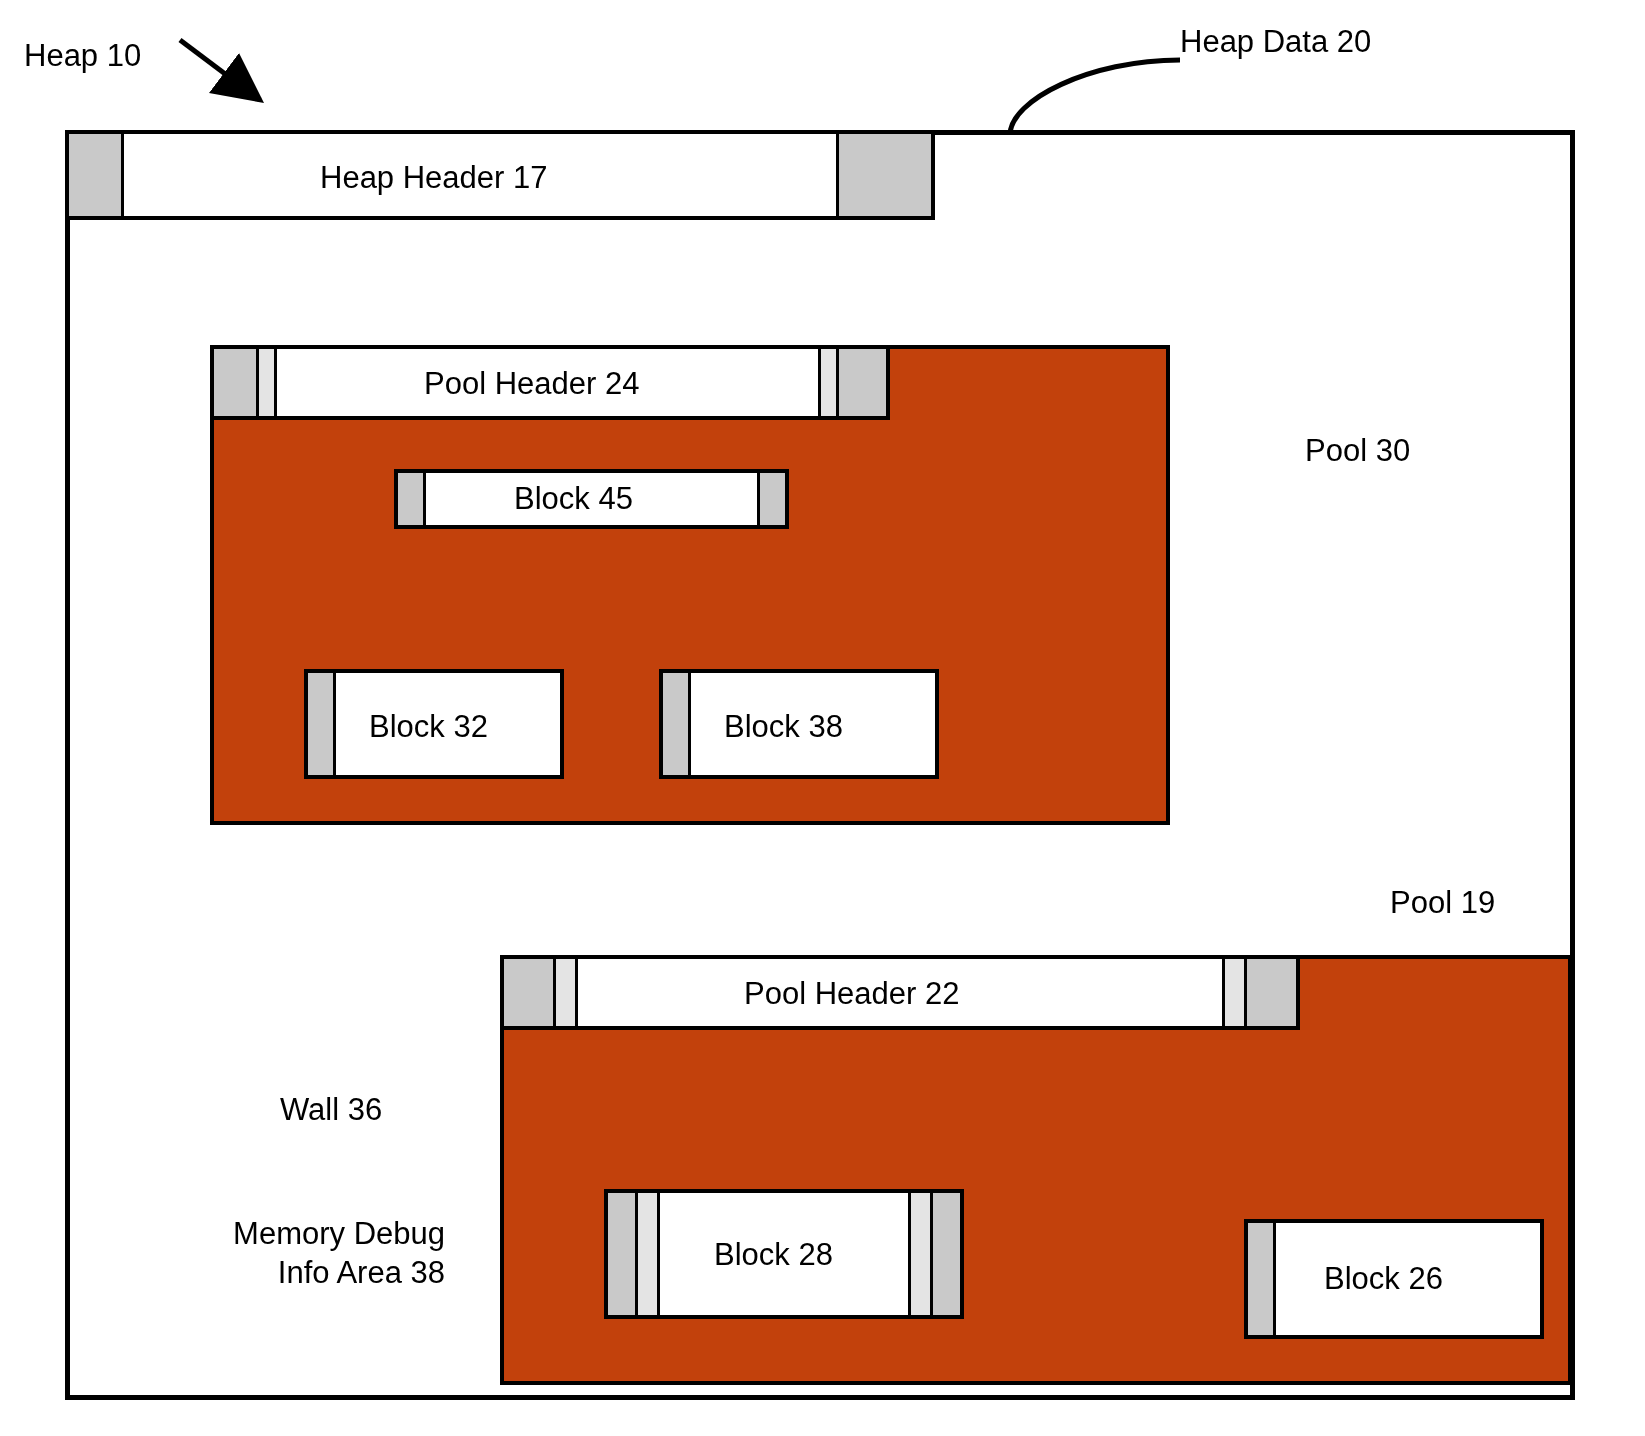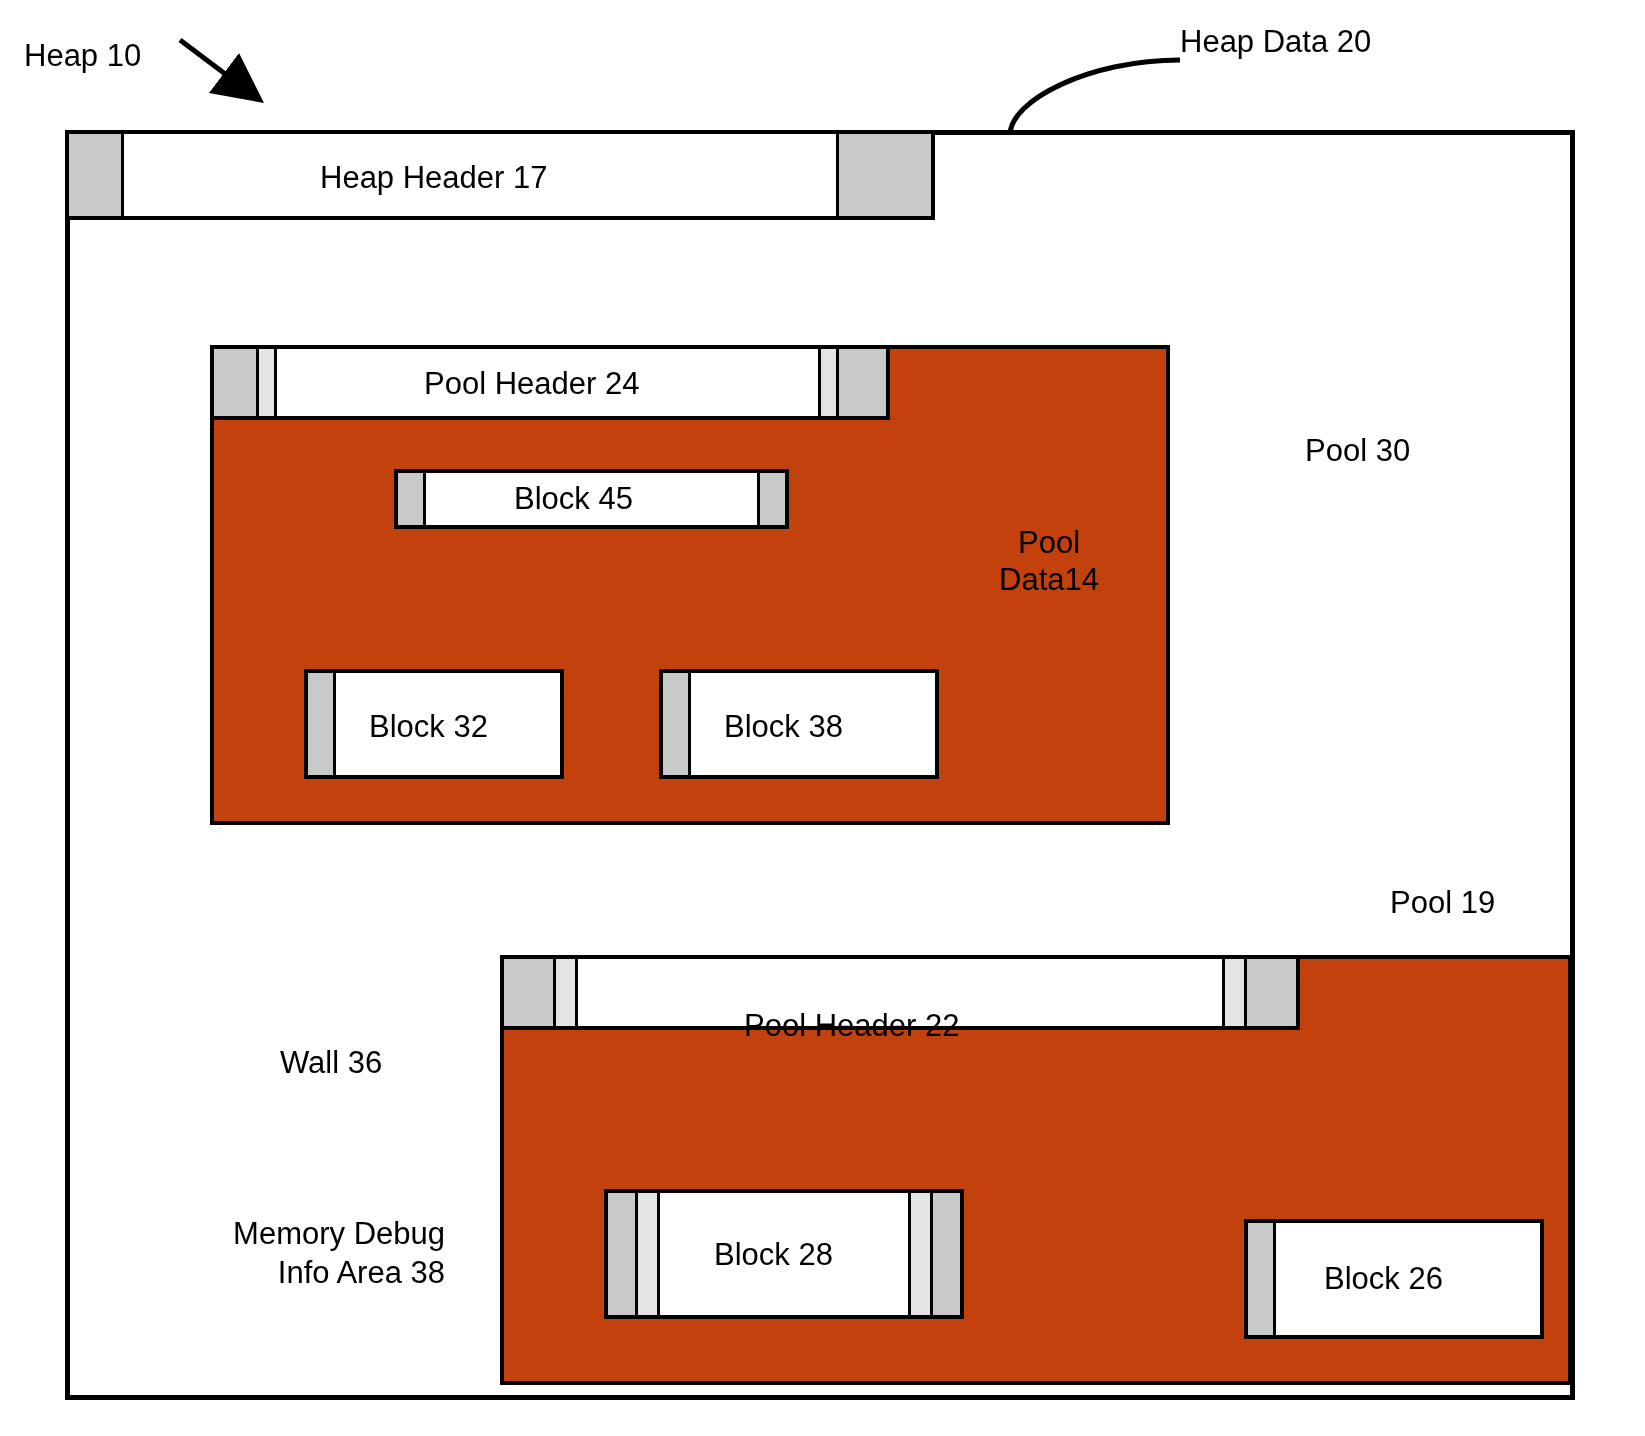--- a/index.html
+++ b/index.html
@@ -108,21 +108,20 @@
 
       <div class="header-bar" style="left:-4px; top:-4px; width:680px; height:75px;">
         <div class="wall" style="width:45px;"></div>
         <div style="width:18px; border-right:3px solid #000; background:#e4e4e4;"></div>
         <div class="mid poolheader-bg"></div>
         <div style="width:18px; border-left:3px solid #000; background:#e4e4e4;"></div>
         <div class="wall right" style="width:50px;"></div>
       </div>
       <div class="header-text" style="left:210px; top:17px;">Pool Header  24</div>
 
-      <div class="label multiline" style="left:760px; top:175px; width:150px; line-height:1.2;">Pool Data14</div>
 
       <div class="block" style="left:180px; top:120px; width:395px; height:60px;">
         <div class="wall left" style="width:28px;"></div>
         <div class="mid"></div>
         <div class="wall right" style="width:28px;"></div>
       </div>
       <div class="header-text" style="left:300px; top:132px;">Block  45</div>
 
       <div class="block" style="left:90px; top:320px; width:260px; height:110px;">
         <div class="wall left" style="width:28px;"></div>
@@ -141,40 +140,40 @@
 
     <div class="pool-box" style="left:430px; top:820px; width:1072px; height:430px;">
 
       <div class="header-bar" style="left:-4px; top:-4px; width:800px; height:75px;">
         <div class="wall" style="width:52px;"></div>
         <div style="width:22px; border-right:3px solid #000; background:#e4e4e4;"></div>
         <div class="mid poolheader-bg"></div>
         <div style="width:22px; border-left:3px solid #000; background:#e4e4e4;"></div>
         <div class="wall right" style="width:52px;"></div>
       </div>
-      <div class="header-text" style="left:240px; top:17px;margin-top:32px;">Pool Header  22</div>
+      <div class="header-text" style="left:240px; top:17px;">Pool Header  22</div>
 
 
       <div class="block" style="left:100px; top:230px; width:360px; height:130px;">
         <div class="wall left" style="width:30px;"></div>
         <div style="width:22px; border-right:3px solid #000; background:#e4e4e4;"></div>
         <div class="mid"></div>
         <div style="width:22px; border-left:3px solid #000; background:#e4e4e4;"></div>
         <div class="wall right" style="width:30px;"></div>
       </div>
       <div class="header-text" style="left:210px; top:278px;">Block  28</div>
 
       <div class="block" style="left:740px; top:260px; width:300px; height:120px;">
         <div class="wall left" style="width:28px;"></div>
         <div class="mid"></div>
       </div>
       <div class="header-text" style="left:820px; top:302px;">Block  26</div>
     </div>
 
     <div class="label" style="left:1320px; top:750px;">Pool  19</div>
 
-    <div class="label" style="left:210px; top:910px;text-align:center;">Wall  36</div>
+    <div class="label" style="left:210px; top:957px;text-align:center;">Wall  36</div>
 
     <div class="label multiline" style="left:105px; top:1080px; width:270px; text-align:right; line-height:1.25;">Memory Debug Info Area  38</div>
 
   </div>
 
 </div>
 
 </body></html>

